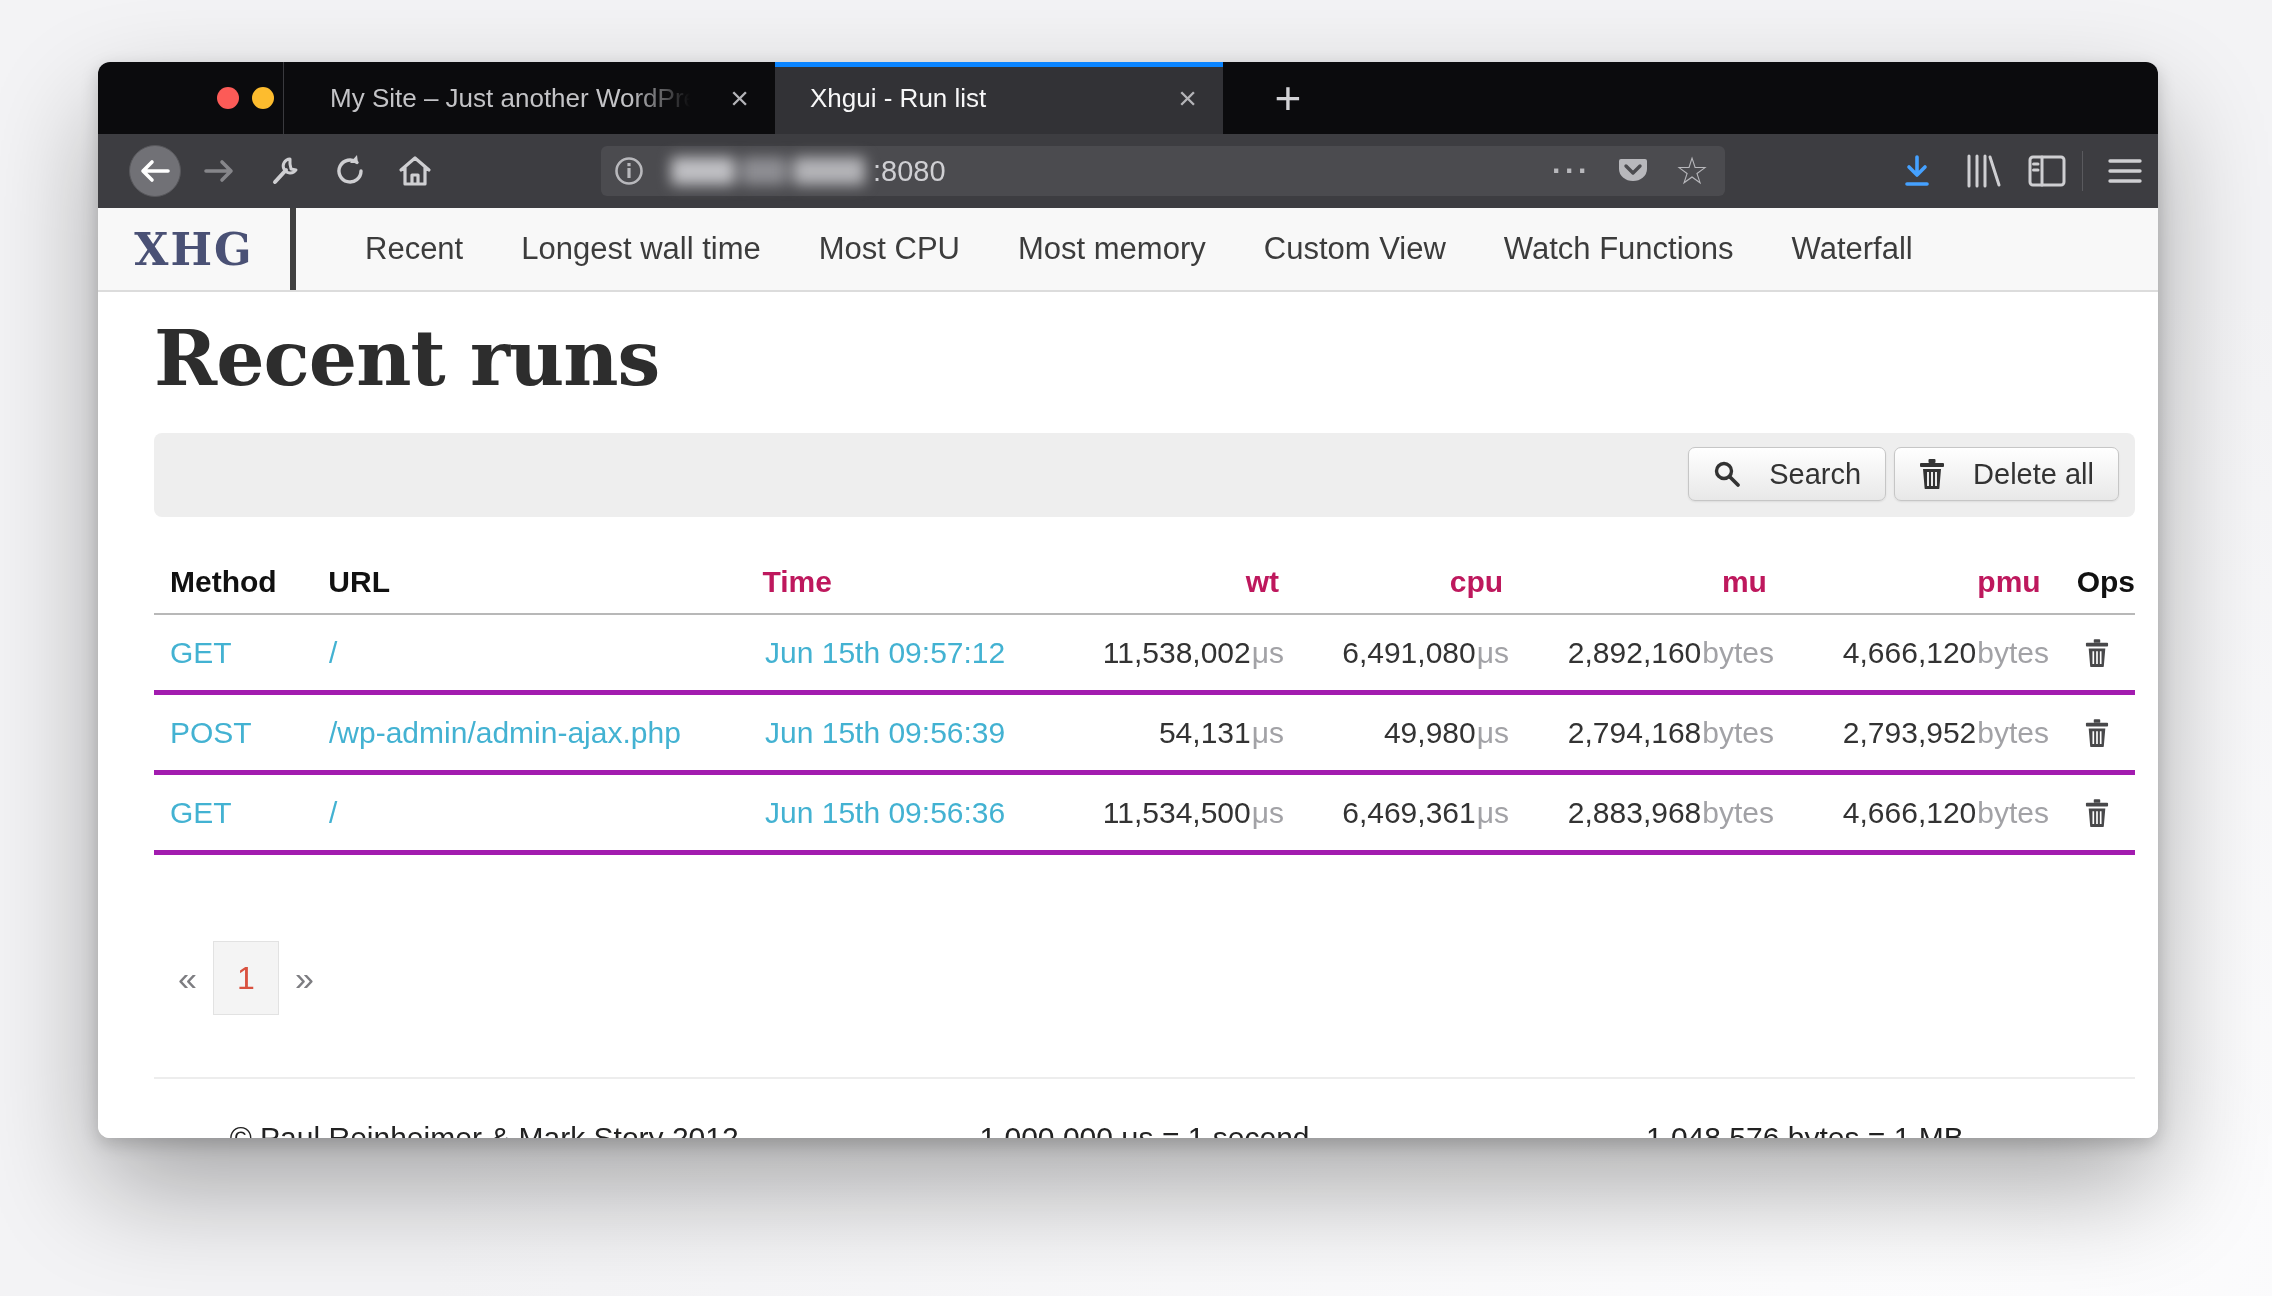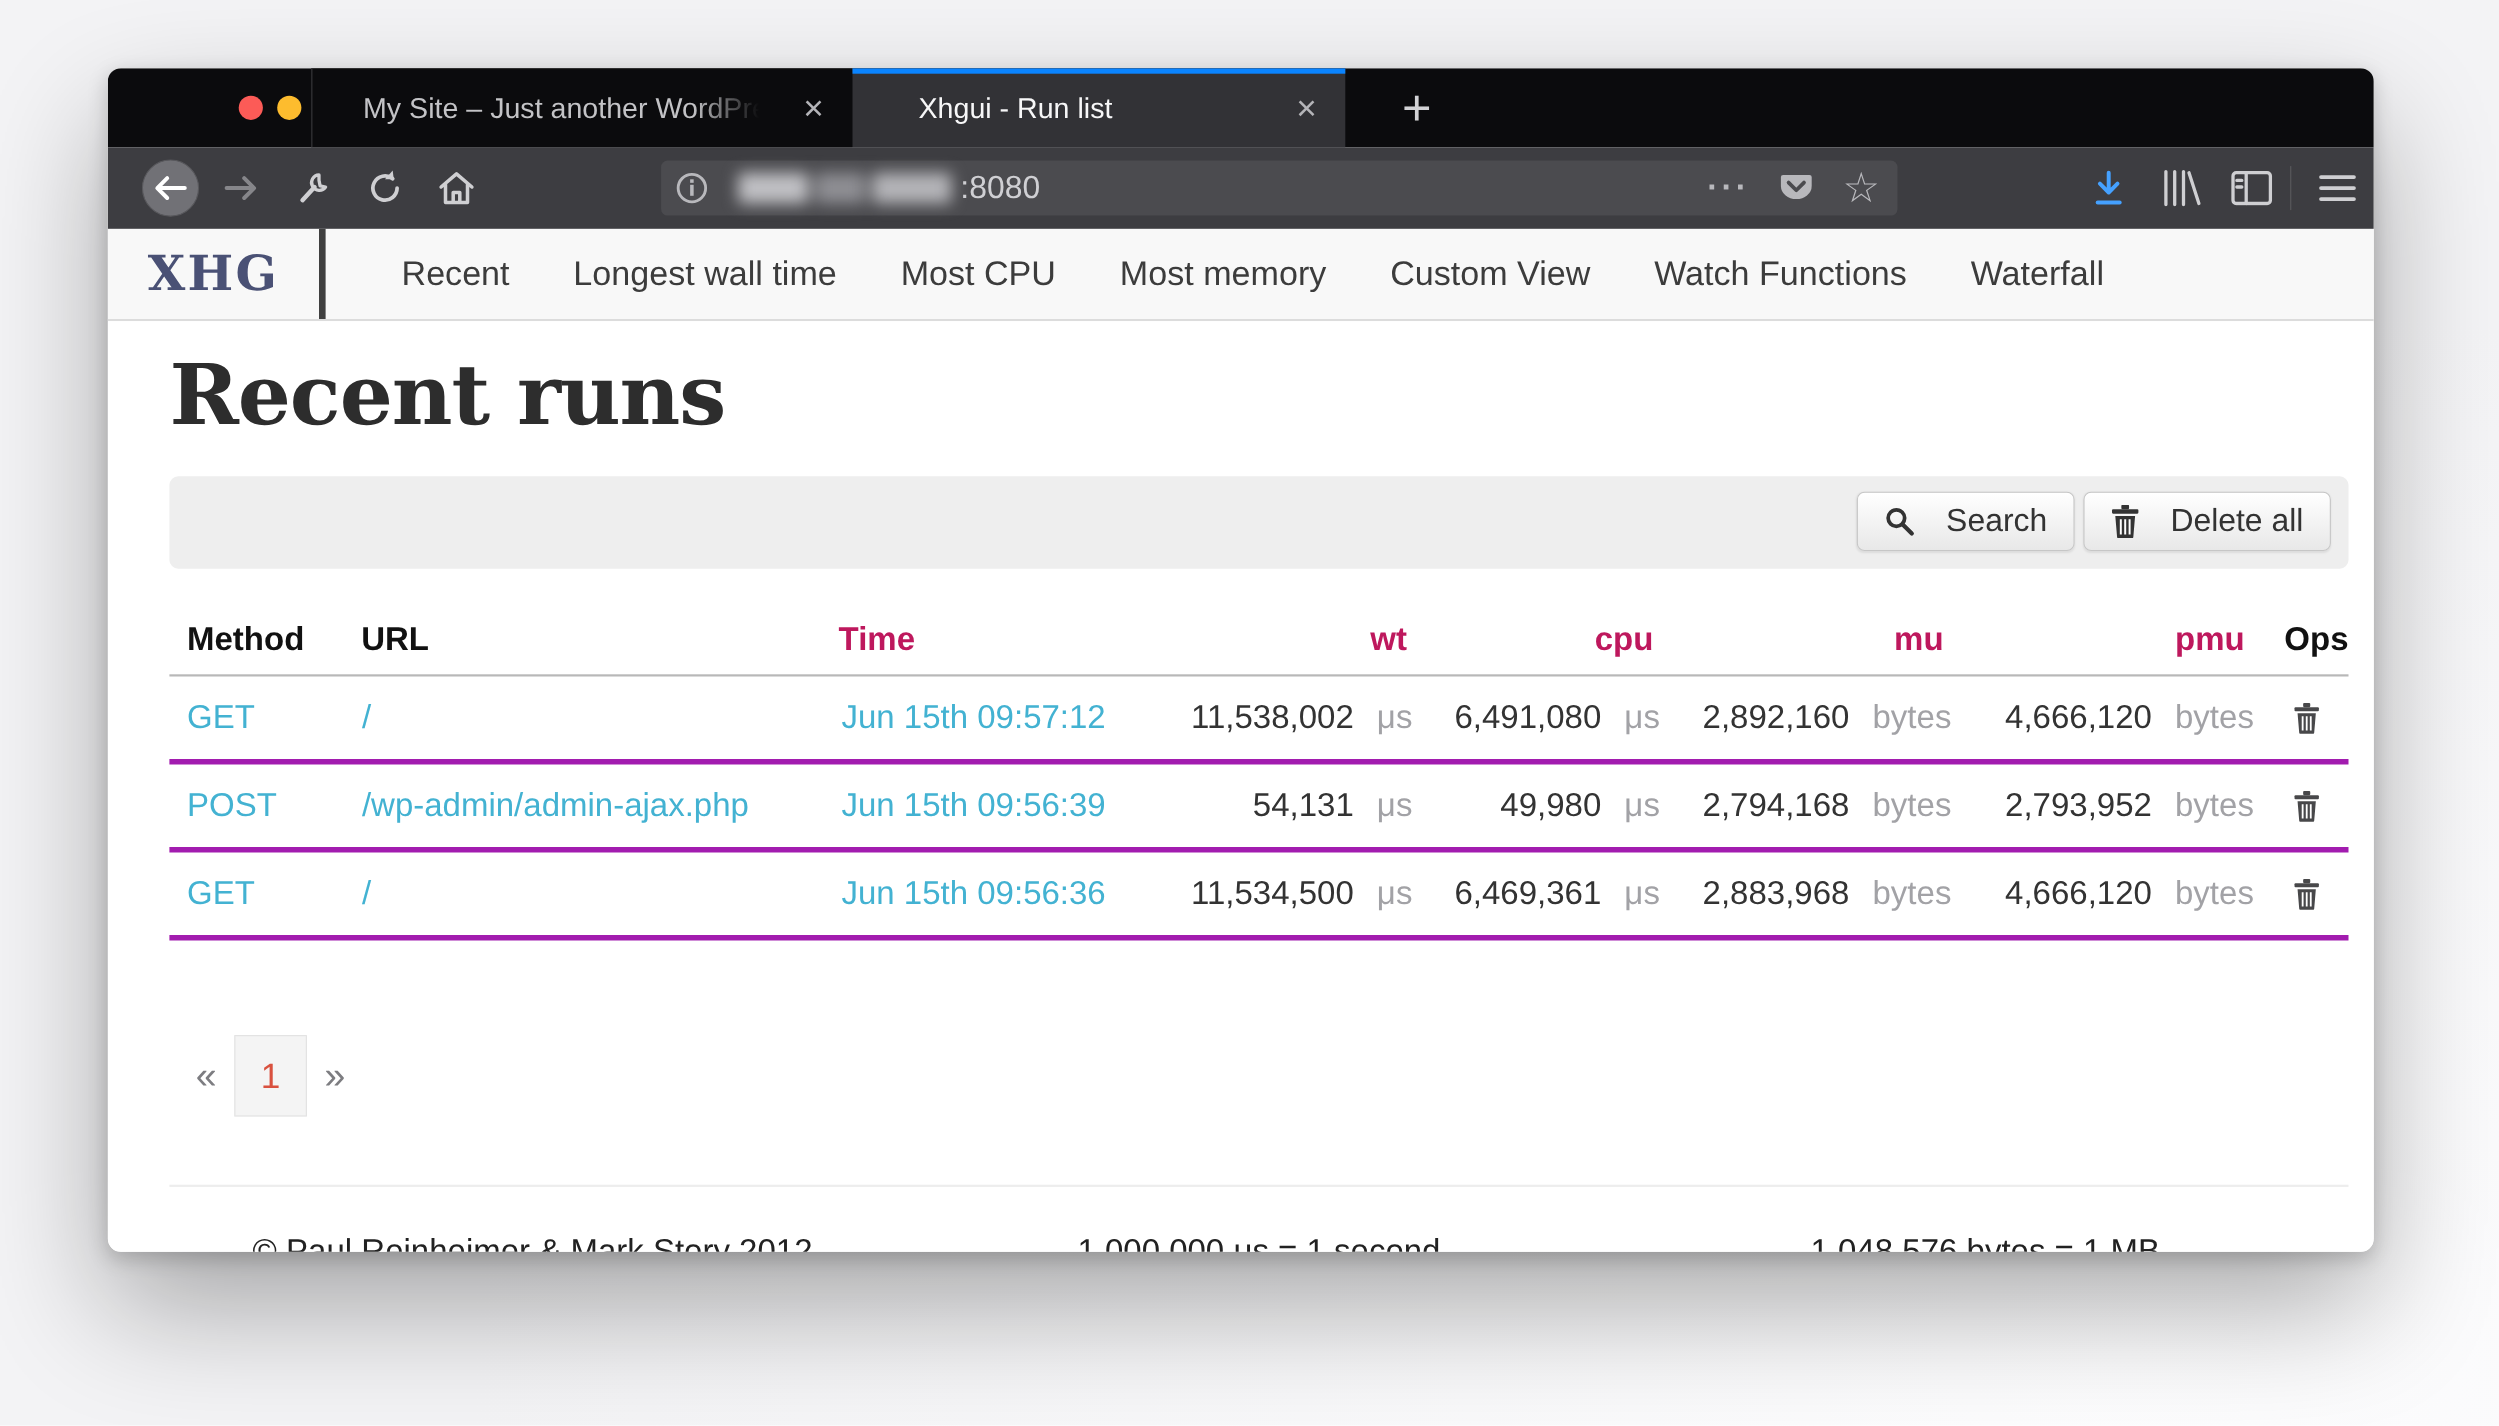--- a/index.html
+++ b/index.html
@@ -23,21 +23,21 @@
   .traffic { position:absolute; top:25px; left:119px; display:flex; gap:13px; }
   .traffic span { width:22px; height:22px; border-radius:50%; display:block; }
   .tl-red { background:#fc5b57; } .tl-yellow { background:#fdbc2e; } .tl-green { background:#2ac840; }
   .tab { position:absolute; top:0; height:72px; display:flex; align-items:center; font-size:26px; }
   .tab-1 { left:185px; width:492px; background:#0b0b0d; border-left:1px solid #3a3a3e; color:#c3c3c6; }
   .tab-1 .tab-title { margin-left:46px; width:360px; overflow:hidden; white-space:nowrap; position:relative; }
   .tab-1 .tab-title::after { content:""; position:absolute; right:0; top:0; bottom:0; width:60px;
     background:linear-gradient(90deg, rgba(11,11,13,0), #0b0b0d); }
   .tab-2 { left:677px; width:448px; background:#323236; color:#f7f7f8; }
   .tab-2::before { content:""; position:absolute; left:0; top:0; right:0; height:5px; background:#0a84ff; }
-  .tab-2 .tab-title { margin-left:60px; }
+  .tab-2 .tab-title { margin-left:35px; }
   .tab-close { position:absolute; right:26px; font-size:32px; color:#b4b4b8; line-height:1; cursor:default; }
   .newtab { position:absolute; left:1155px; top:0; width:70px; height:72px; display:flex;
     align-items:center; justify-content:center; color:#d2d2d5; font-size:46px; font-weight:300; }
 
   
   .toolbar { height:74px; background:#3d3d41; position:relative; flex:none; }
   .tb-icon { position:absolute; top:0; height:74px; display:flex; align-items:center; justify-content:center; }
   .back-btn { left:31px; top:11px; width:52px; height:52px; border-radius:50%;
     background:#717176; border:1px solid #58585c; display:flex; align-items:center; justify-content:center; }
   .urlbar { position:absolute; left:503px; top:12px; width:1124px; height:50px;
@@ -82,21 +82,21 @@
   .c-method { width:175px; padding-left:16px; }
   .c-url    { width:430px; }
   .c-time   { width:370px; padding-left:6px; }
   .c-wt  { width:155px; justify-content:flex-end; }
   .c-cpu { width:225px; justify-content:flex-end; }
   .c-mu  { width:265px; justify-content:flex-end; }
   .c-pmu { width:275px; justify-content:flex-end; }
   .c-ops { flex:1; padding-left:36px; }
   .sort-link { color:#be185d; text-decoration:none; font-weight:bold; cursor:pointer; }
   .row-link { color:#43b2d2; text-decoration:none; cursor:pointer; }
-  .num { color:#333; } .unit { color:#a2a2a6; margin-left:21px; }
+  .num { color:#333; } .unit { color:#a2a2a6; margin-left:1px; }
   .trash-btn { background:none; border:none; cursor:pointer; display:flex; padding:0; }
 
   
   .pagination { margin-top:86px; display:flex; align-items:center; padding-left:24px; }
   .pg-arrow { color:#7d7d81; font-size:34px; cursor:pointer; }
   .pg-page { margin:0 16px; width:66px; height:74px; background:#f4f4f4;
     border:1px solid #e2e2e2; display:flex; align-items:center; justify-content:center;
     font-size:32px; color:#d9513f; cursor:pointer; }
 
   

